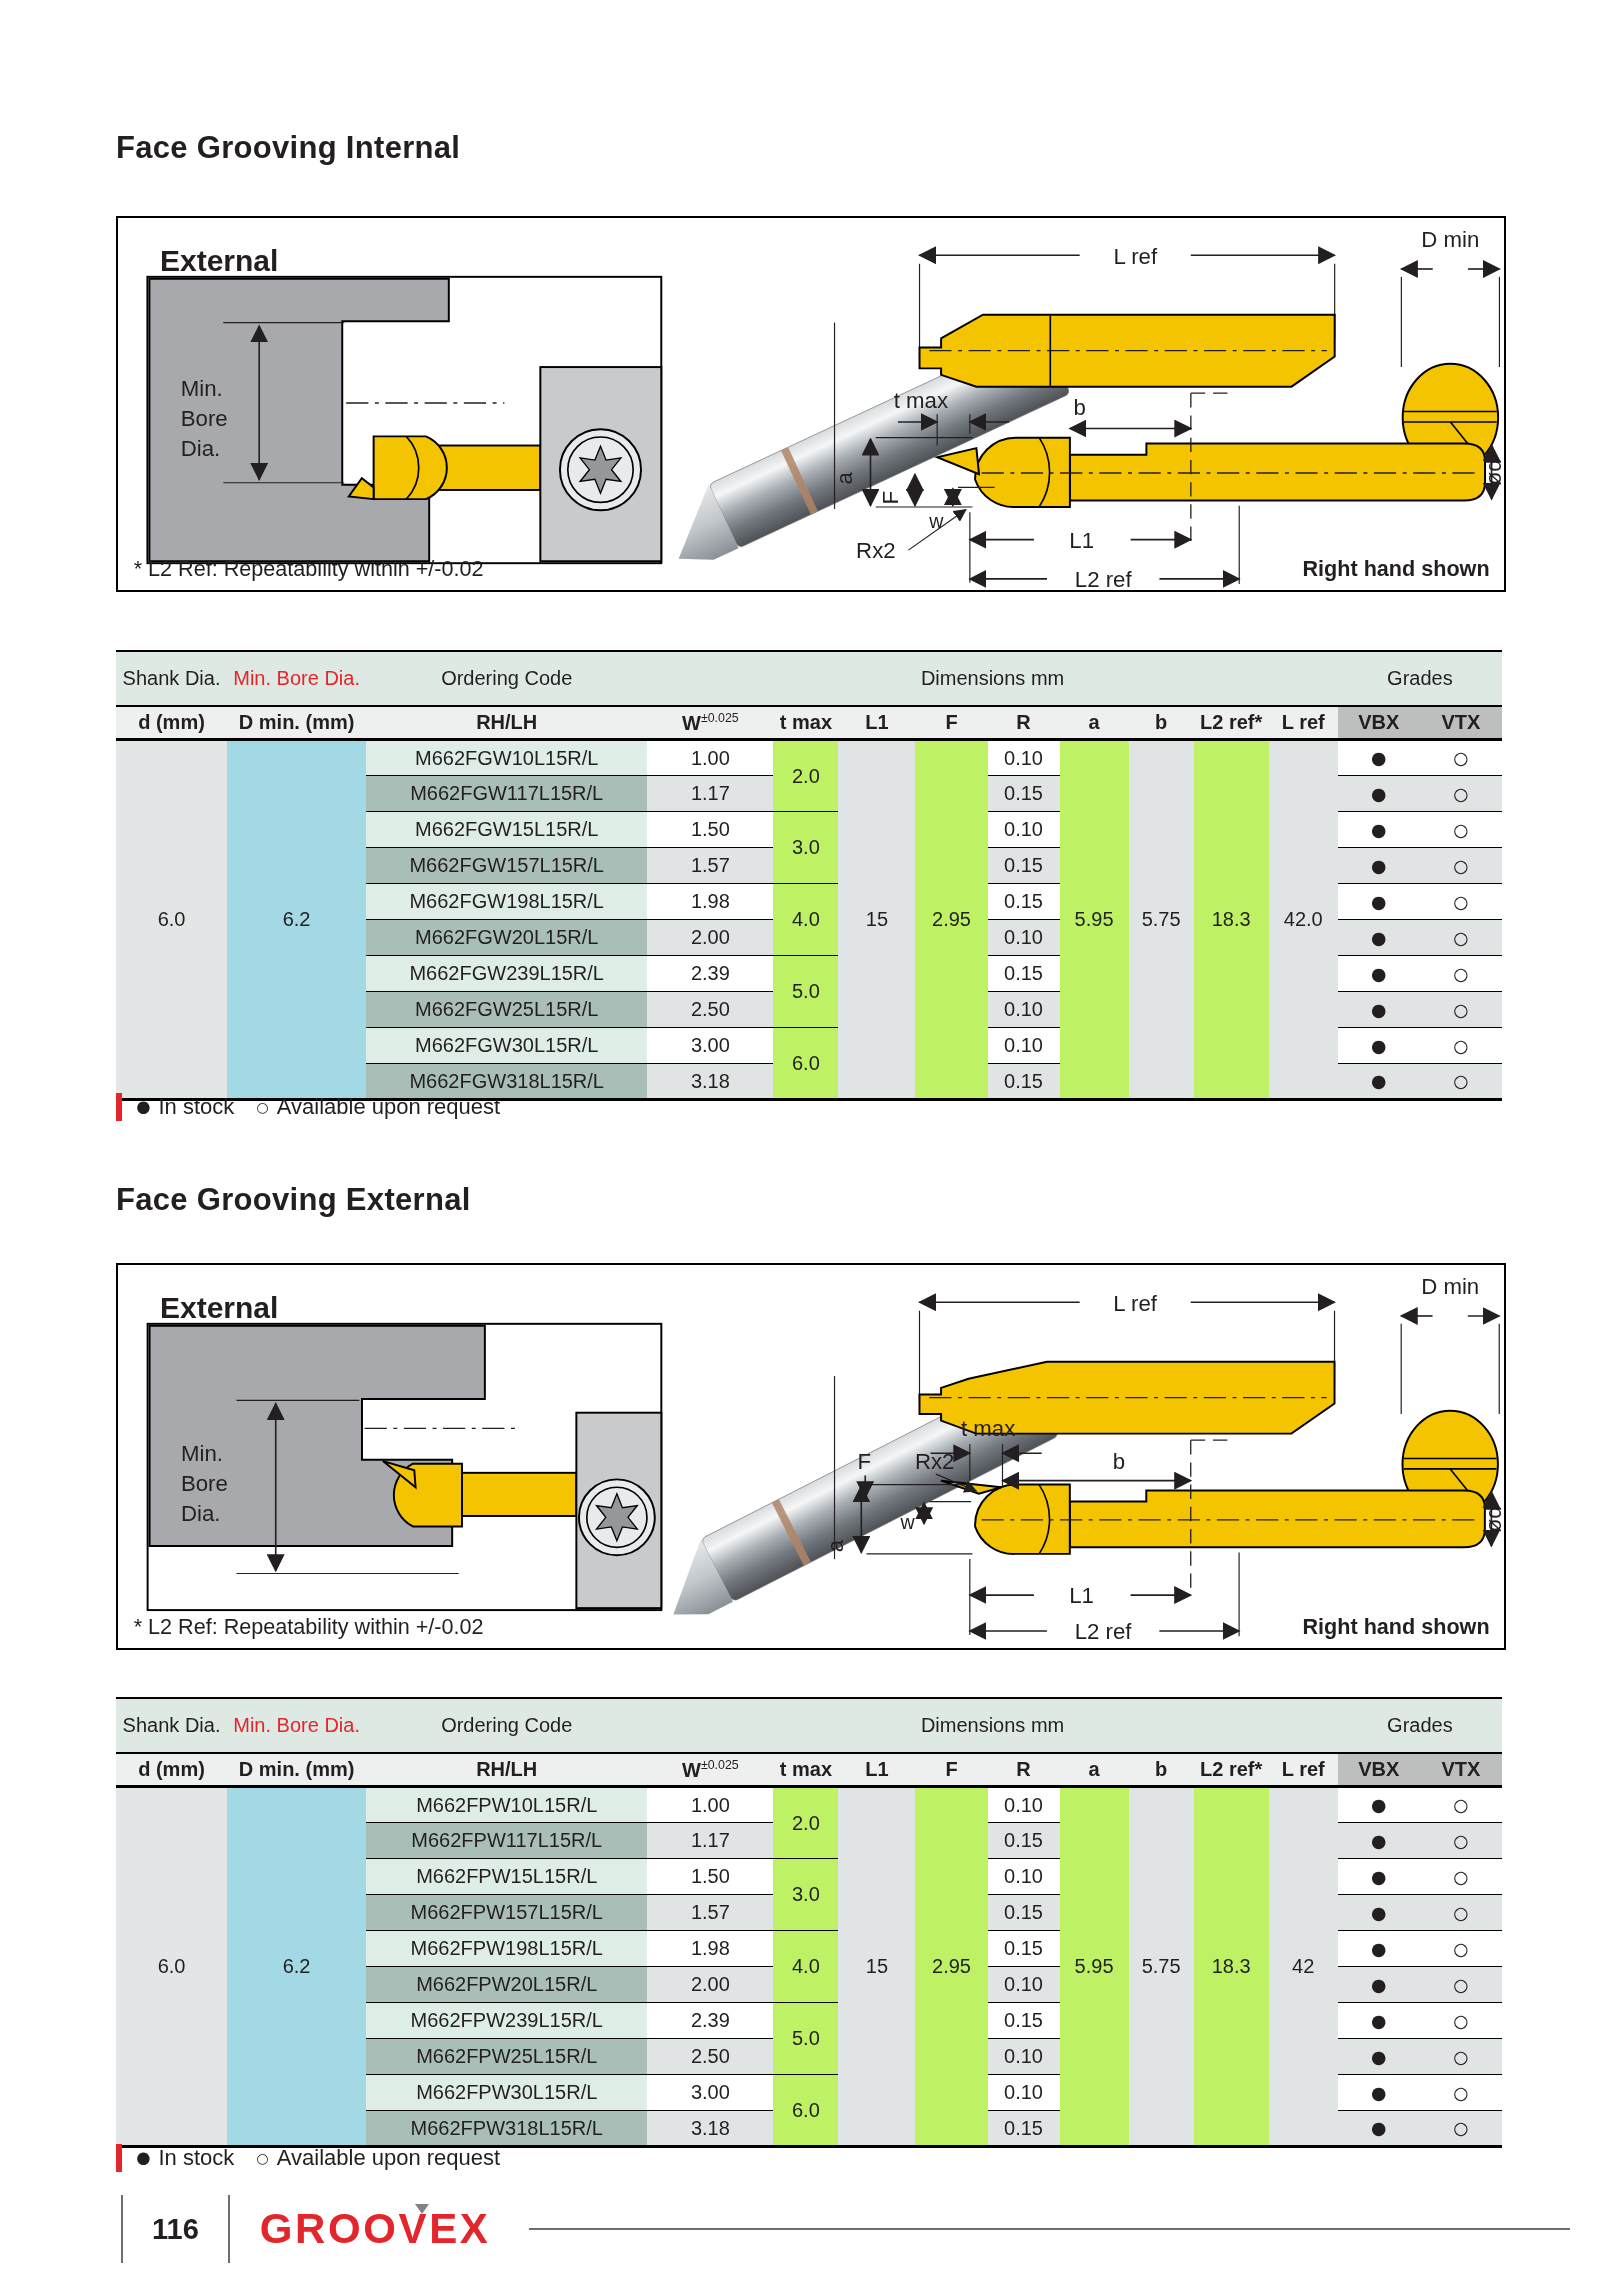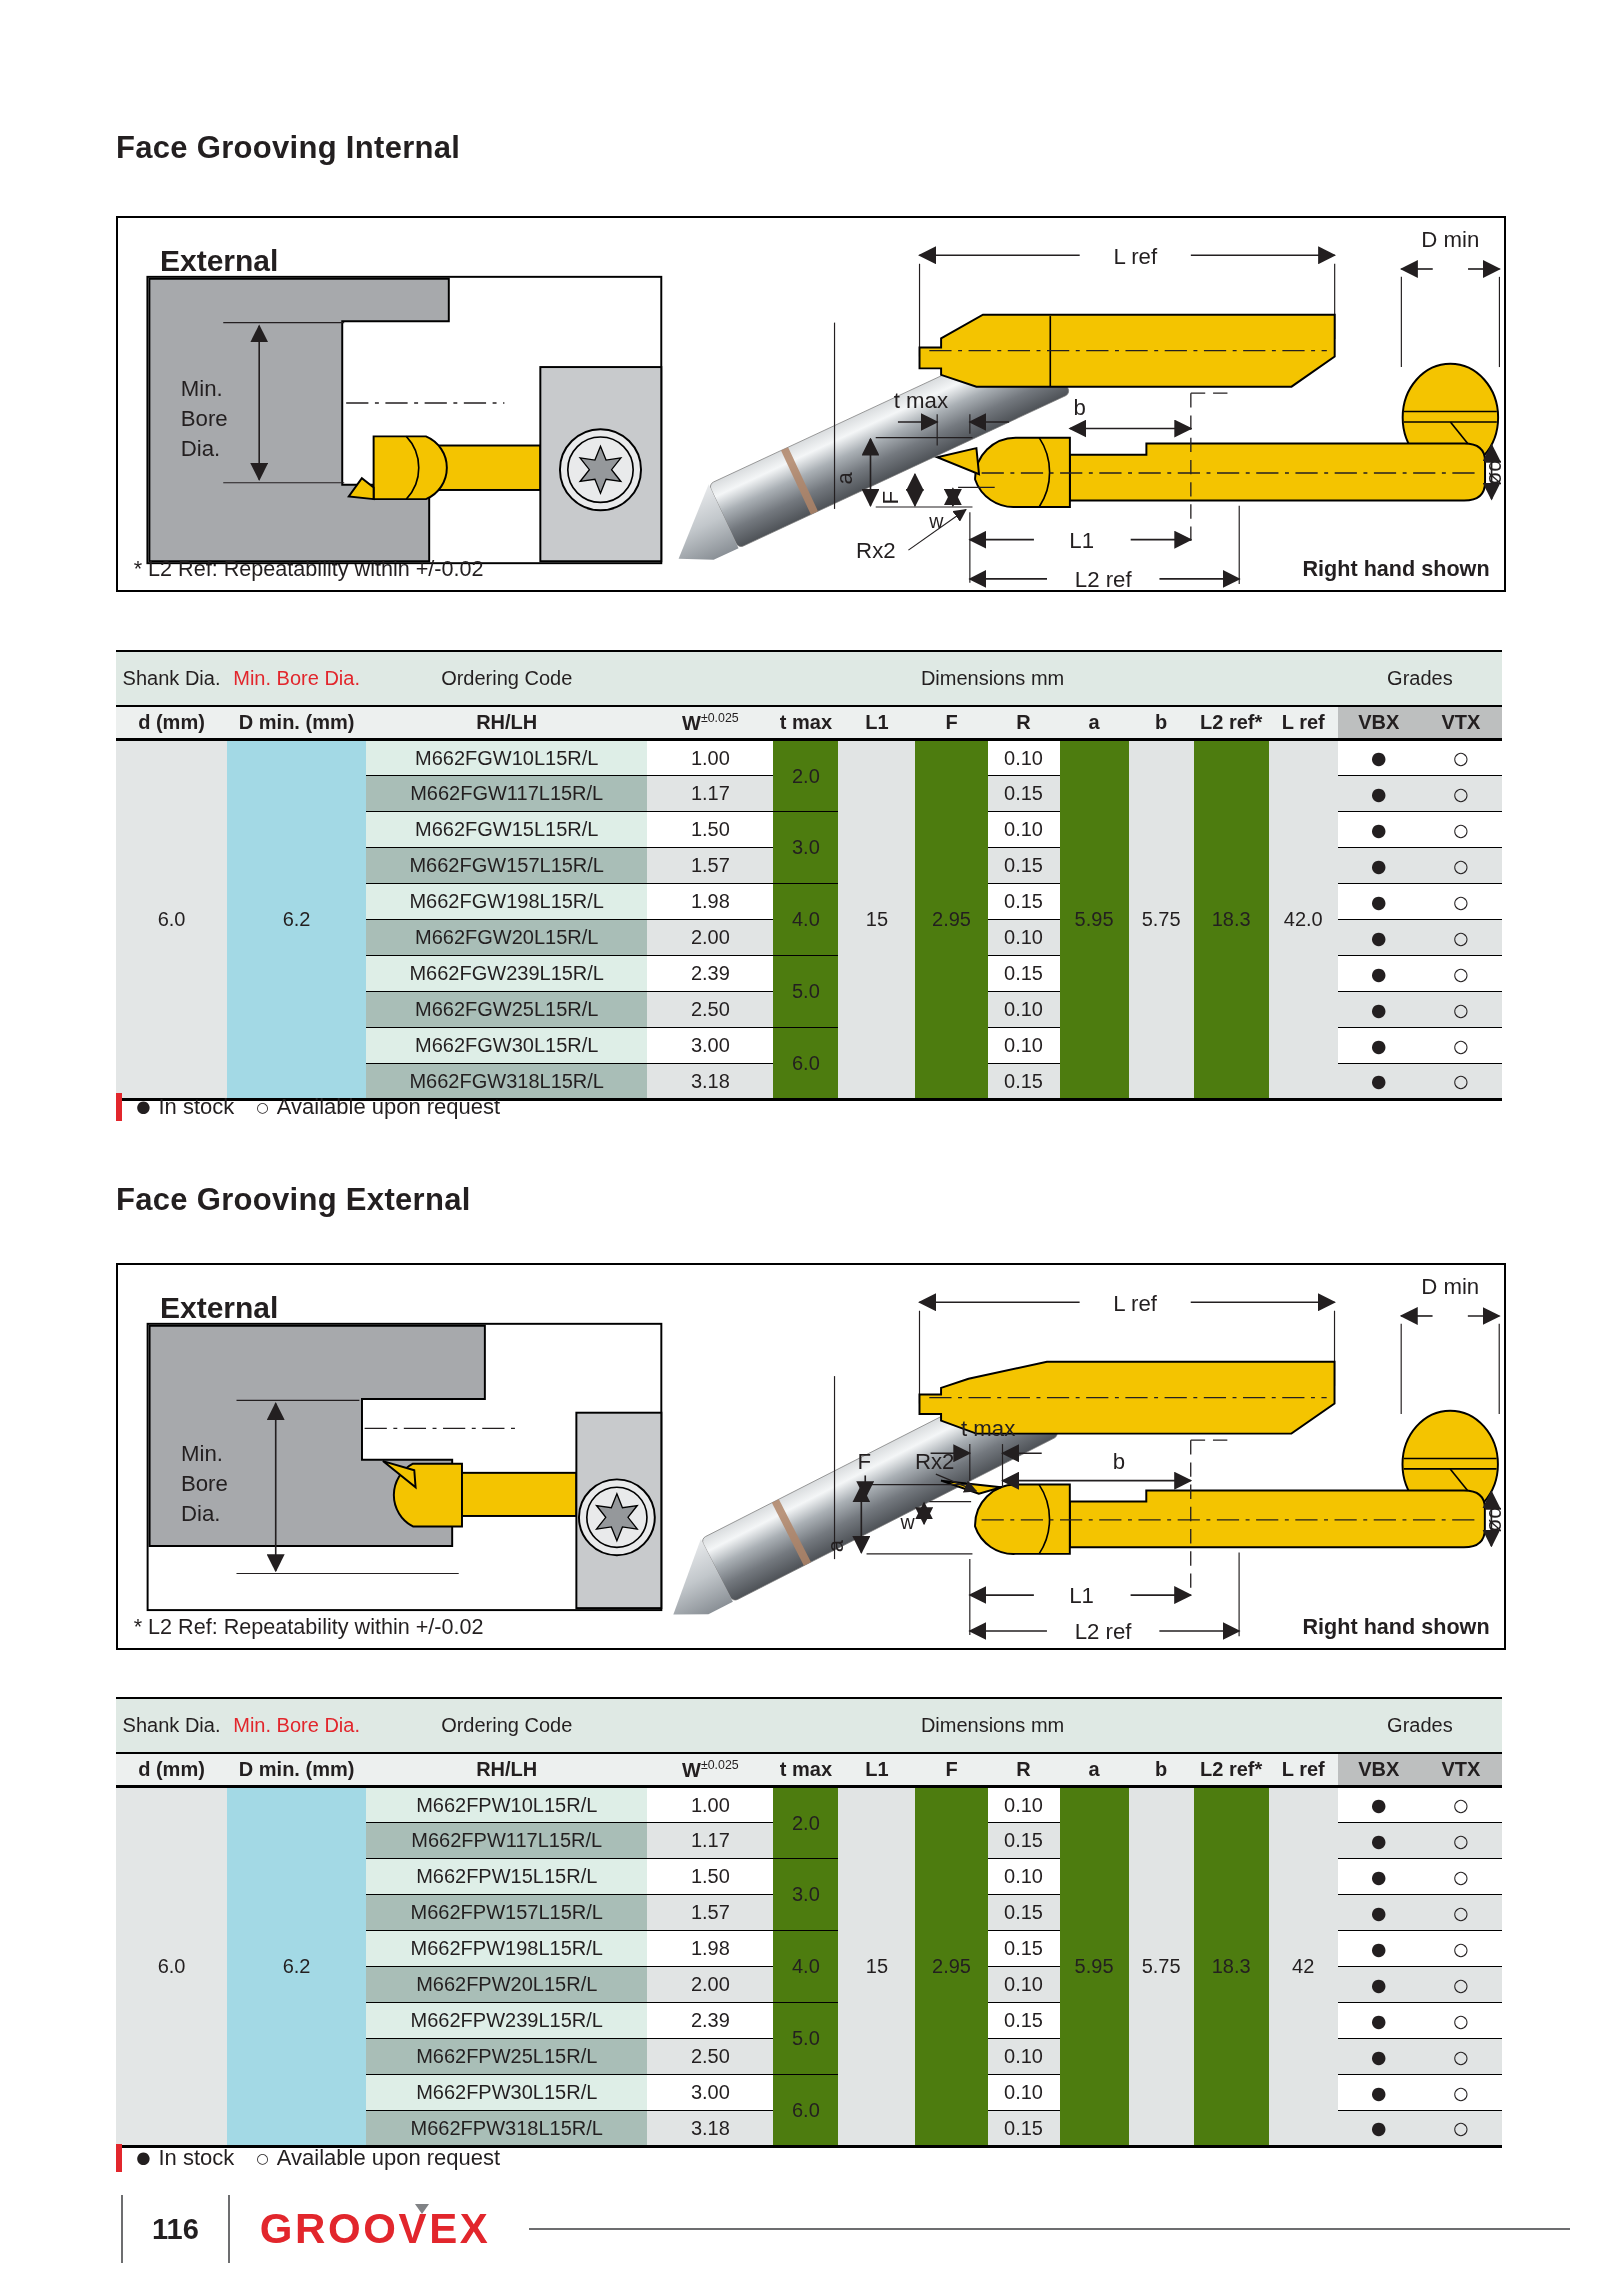--- a/index.html
+++ b/index.html
@@ -32,21 +32,21 @@
   .spec tr.h1 th.red{color:#e2262c;margin-left:36px;}
   .spec tr.h2 th{background:#edf0ef;font-weight:700;font-size:20px;height:29px;border-bottom:3.3px solid #000;}
   .spec tr.h2 th.gr{background:#bdbfbf;}
   .spec tr.h2 sup{font-size:12.4px;font-weight:400;}
   .spec tbody tr{height:36px;}
   .spec tbody td{border-bottom:1.3px solid #000;}
   .spec tbody td.rs,.spec tbody td.nb,.spec tbody tr:last-child td{border-bottom:none;}
   .c-d{background:#e3e6e6;}
   .c-dmin{background:#a3d9e5;margin-left:8px;}
   .c-l1,.c-b,.c-lref{background:#e1e4e4;}
-  .c-tmax,.c-f,.c-a,.c-l2{background:#4d7c0f;}
+  .c-tmax,.c-f,.c-a,.c-l2{background:#bef264;}
   .spec tbody tr:nth-child(odd) .c-code{background:#deeee7;}
   .spec tbody tr:nth-child(even) .c-code{background:#a9beb7;}
   .spec tbody tr:nth-child(odd) .c-w,.spec tbody tr:nth-child(odd) .c-r,.spec tbody tr:nth-child(odd) .c-g{background:#fff;}
   .spec tbody tr:nth-child(even) .c-w,.spec tbody tr:nth-child(even) .c-r,.spec tbody tr:nth-child(even) .c-g{background:#e1e4e4;}
   .c-g{font-family:"DejaVu Sans",sans-serif;font-size:17.7px;}
 
   
   .legend{position:absolute;left:116px;display:flex;align-items:center;font-size:22px;}
   .lbar{width:5.9px;height:27.5px;background:#e2262c;margin-right:11.8px;}
   .lsym{font-family:"DejaVu Sans",sans-serif;font-size:16.4px;margin:0 7.9px 0 2.6px;}

